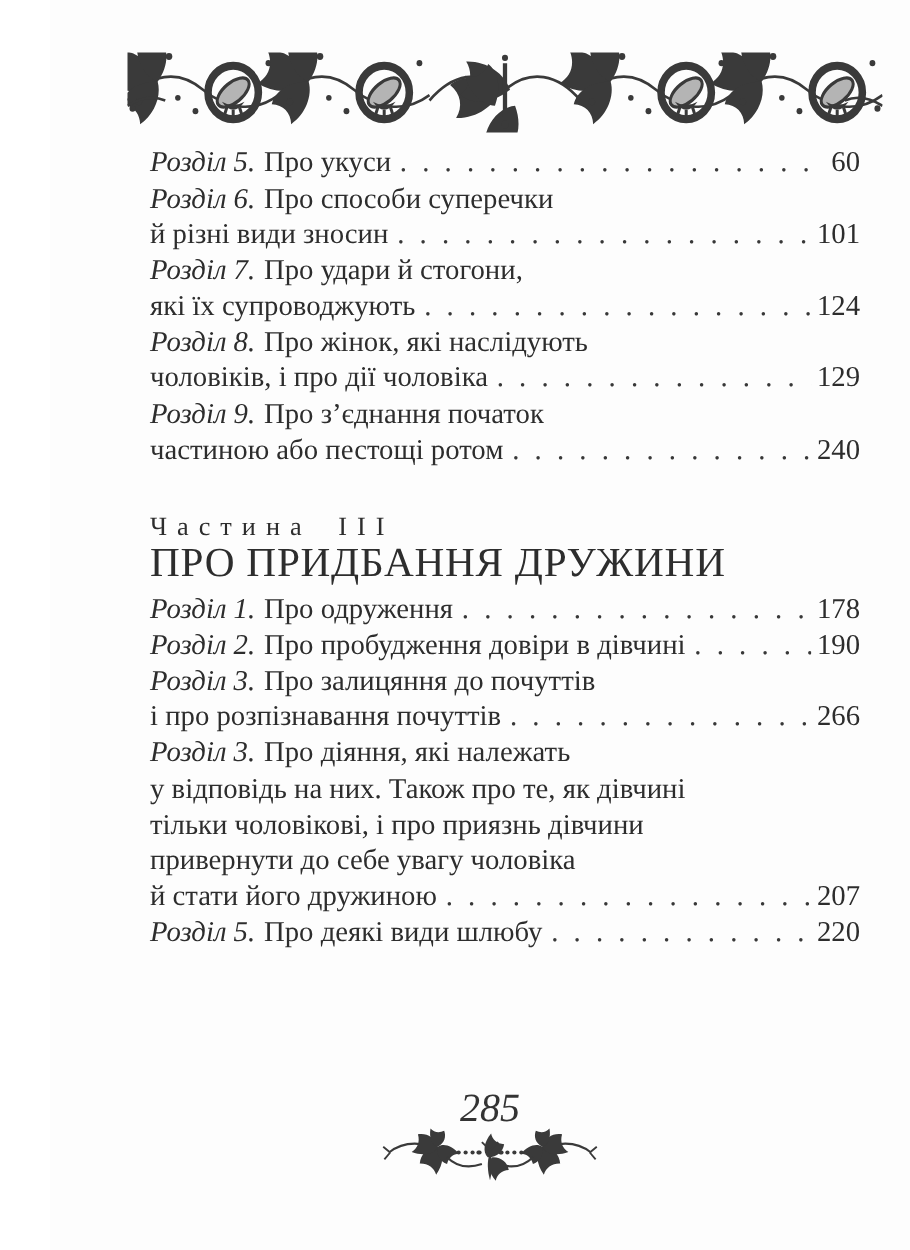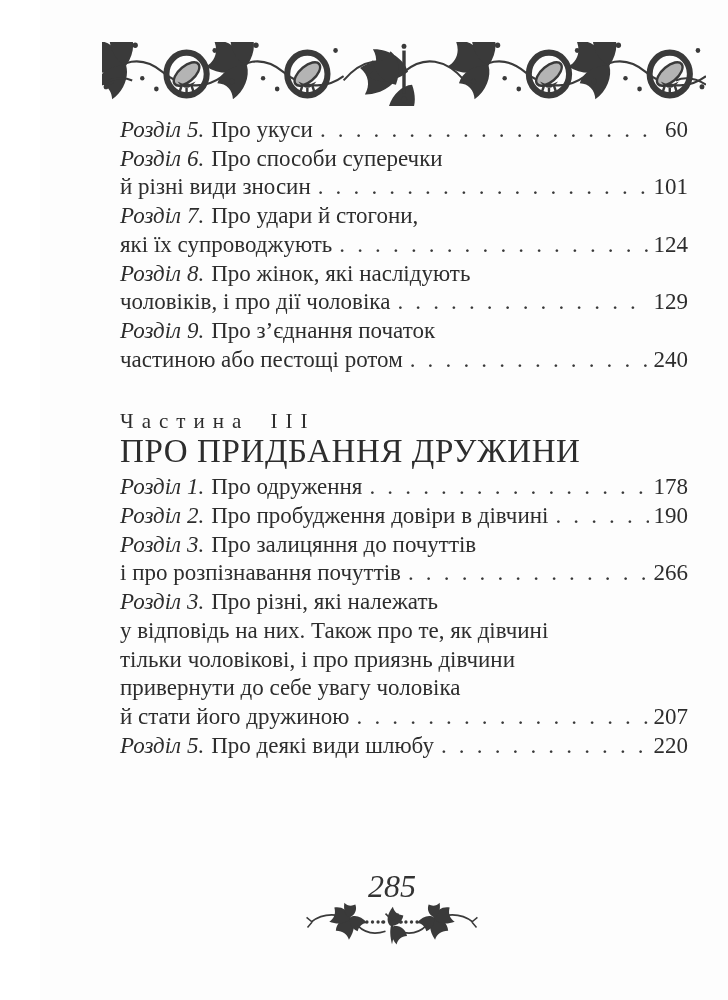--- a/index.html
+++ b/index.html
@@ -173,21 +173,21 @@
           <span class="prefix">Розділ 3.</span>
           <span class="etext">Про залицяння до почуттів</span>
         </div>
         <div class="toc-line">
           <span class="etext">і про розпізнавання почуттів</span>
           <span class="leader"></span>
           <span class="pagenum">266</span>
         </div>
         <div class="toc-line">
           <span class="prefix">Розділ 3.</span>
-          <span class="etext">Про різні, які належать</span>
+          <span class="etext">Про діяння, які належать</span>
         </div>
         <div class="toc-line">
           <span class="etext">у відповідь на них. Також про те, як дівчині</span>
         </div>
         <div class="toc-line">
           <span class="etext">тільки чоловікові, і про приязнь дівчини</span>
         </div>
         <div class="toc-line">
           <span class="etext">привернути до себе увагу чоловіка</span>
         </div>

